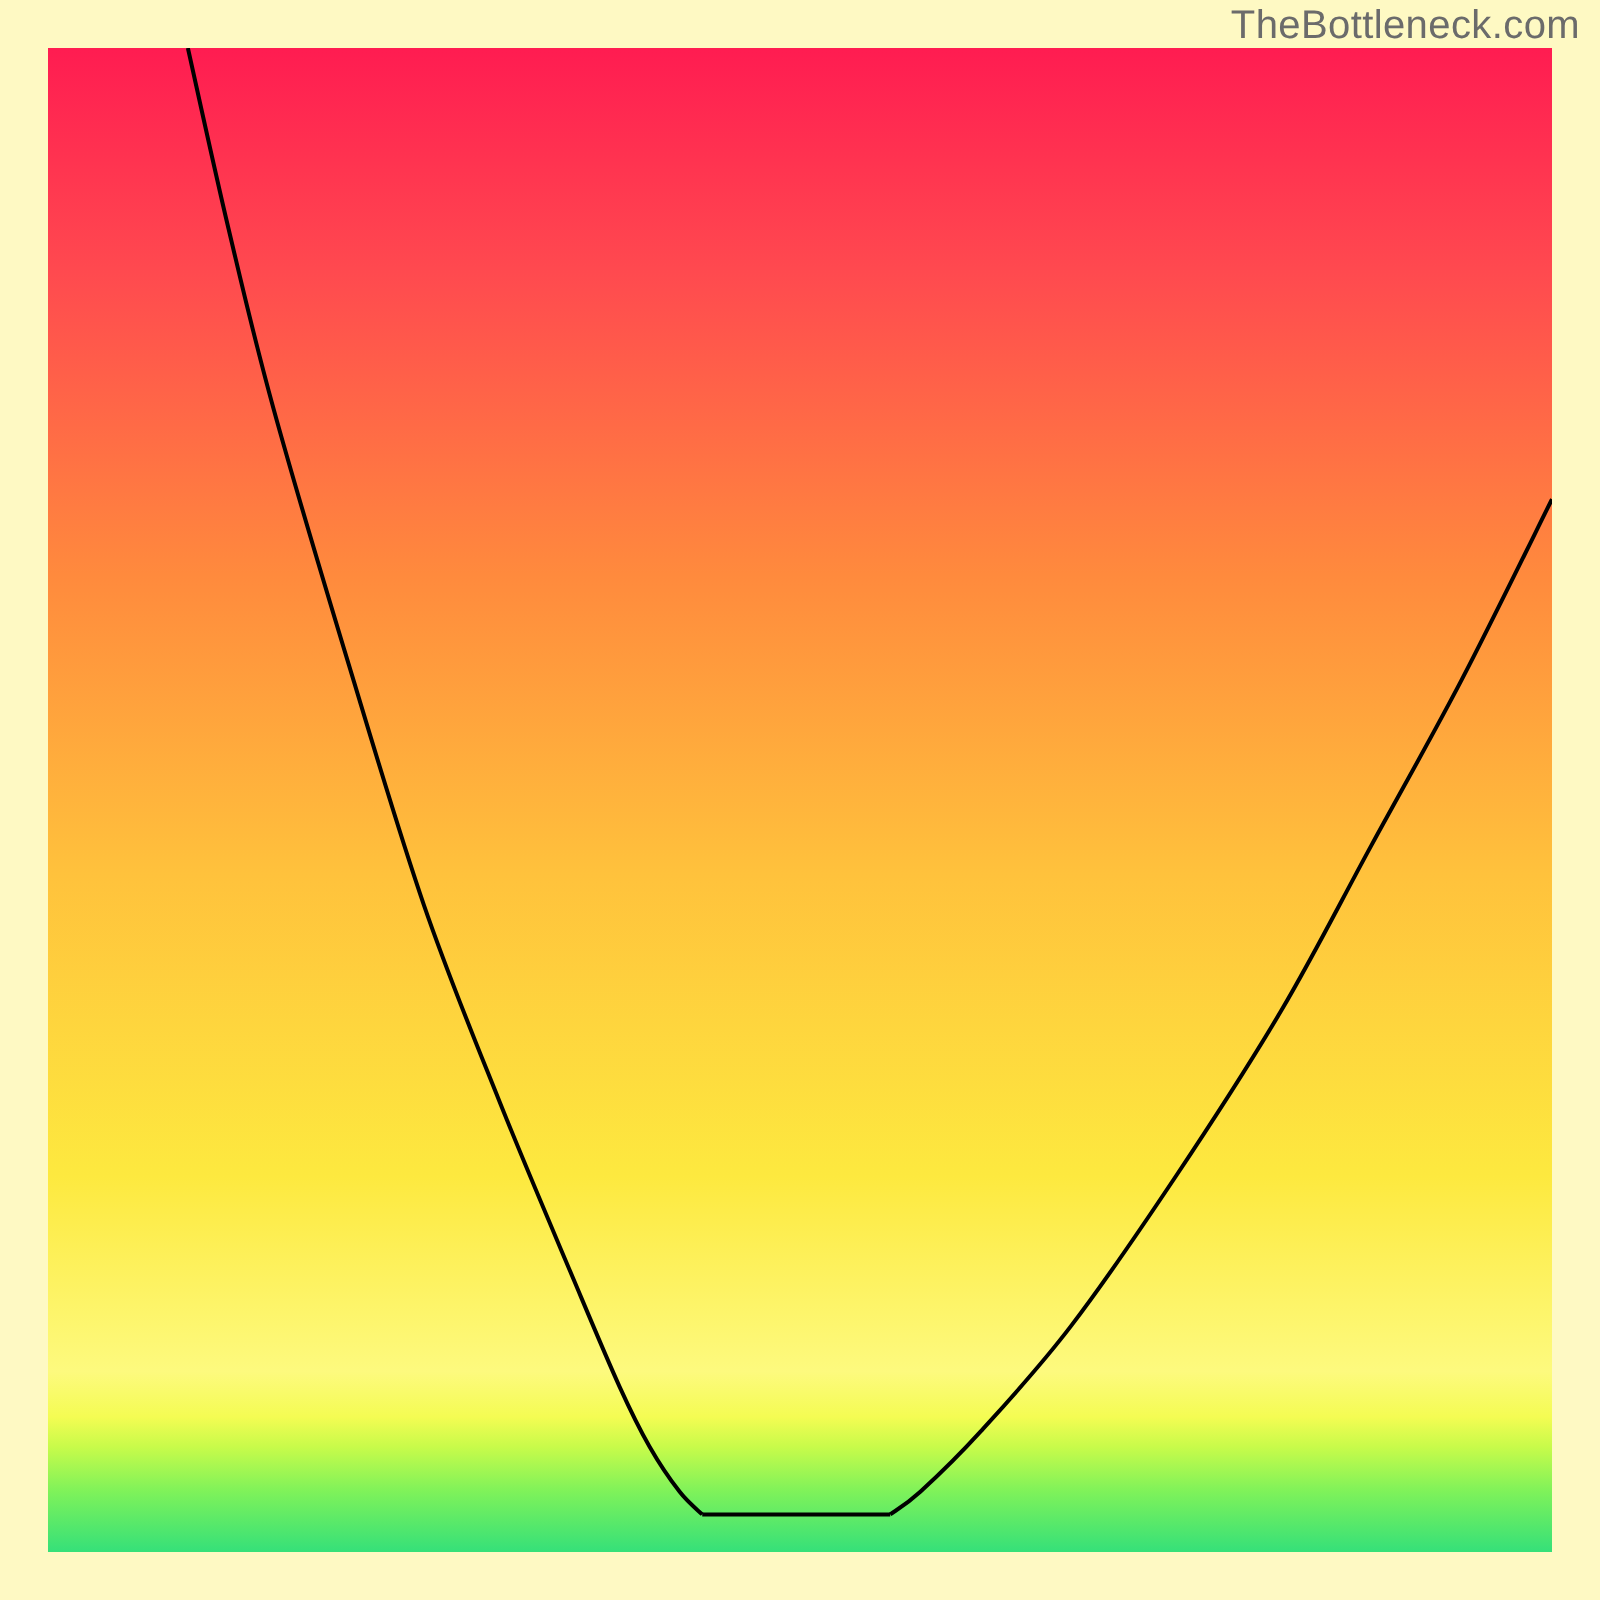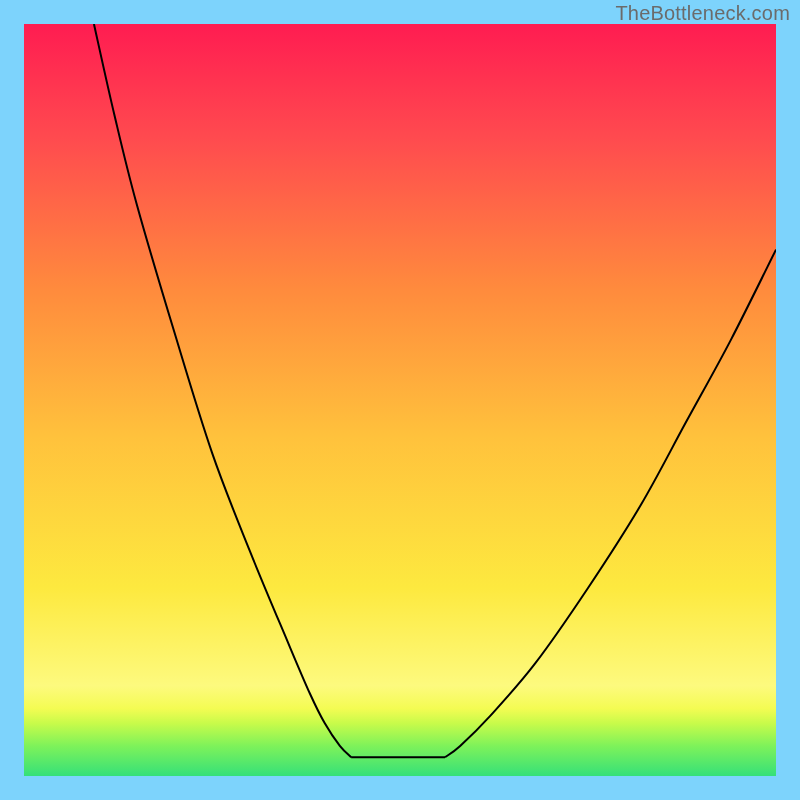--- a/index.html
+++ b/index.html
@@ -1,21 +1,21 @@
 <!DOCTYPE html>
 <html><head>
 <meta charset="utf-8">
 <style>
   * { margin: 0; padding: 0; box-sizing: border-box; }
   html, body { width: 800px; height: 800px; overflow: hidden; background: #000; }
   .frame {
     position: relative;
     width: 800px;
     height: 800px;
-    background: #7dd3fc;
+    background: #fef9c3;
   }
   .plot-area {
     position: absolute;
     left: 24px;
     top: 24px;
     width: 752px;
     height: 752px;
     overflow: hidden;
   }
   .gradient {

